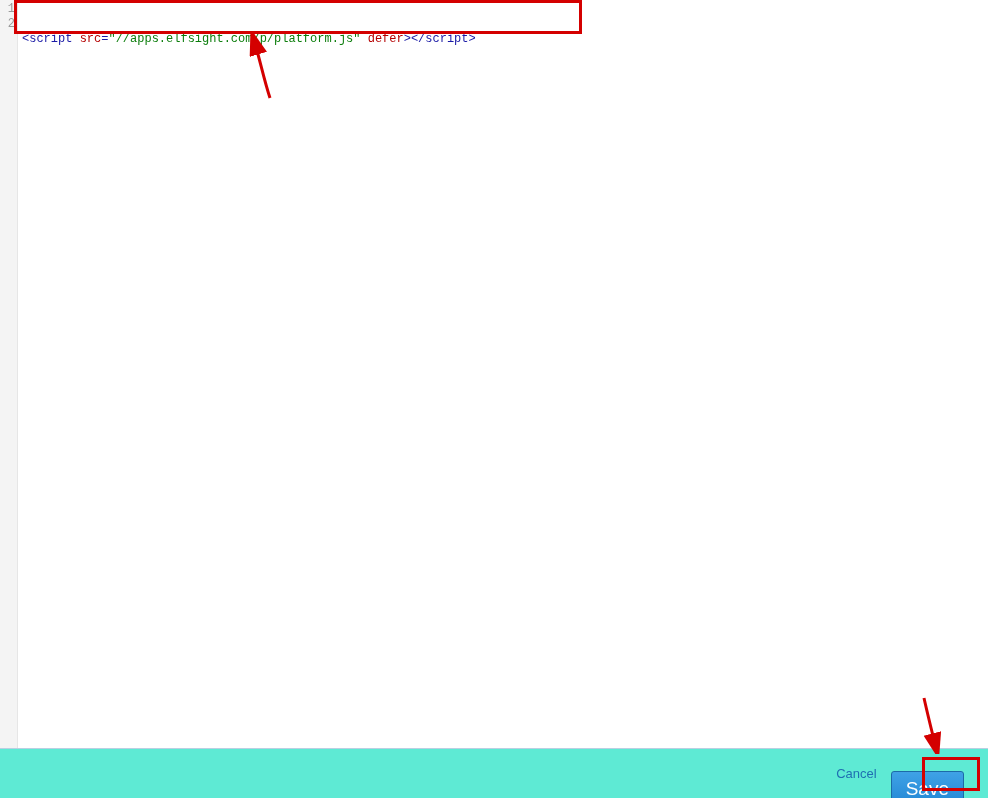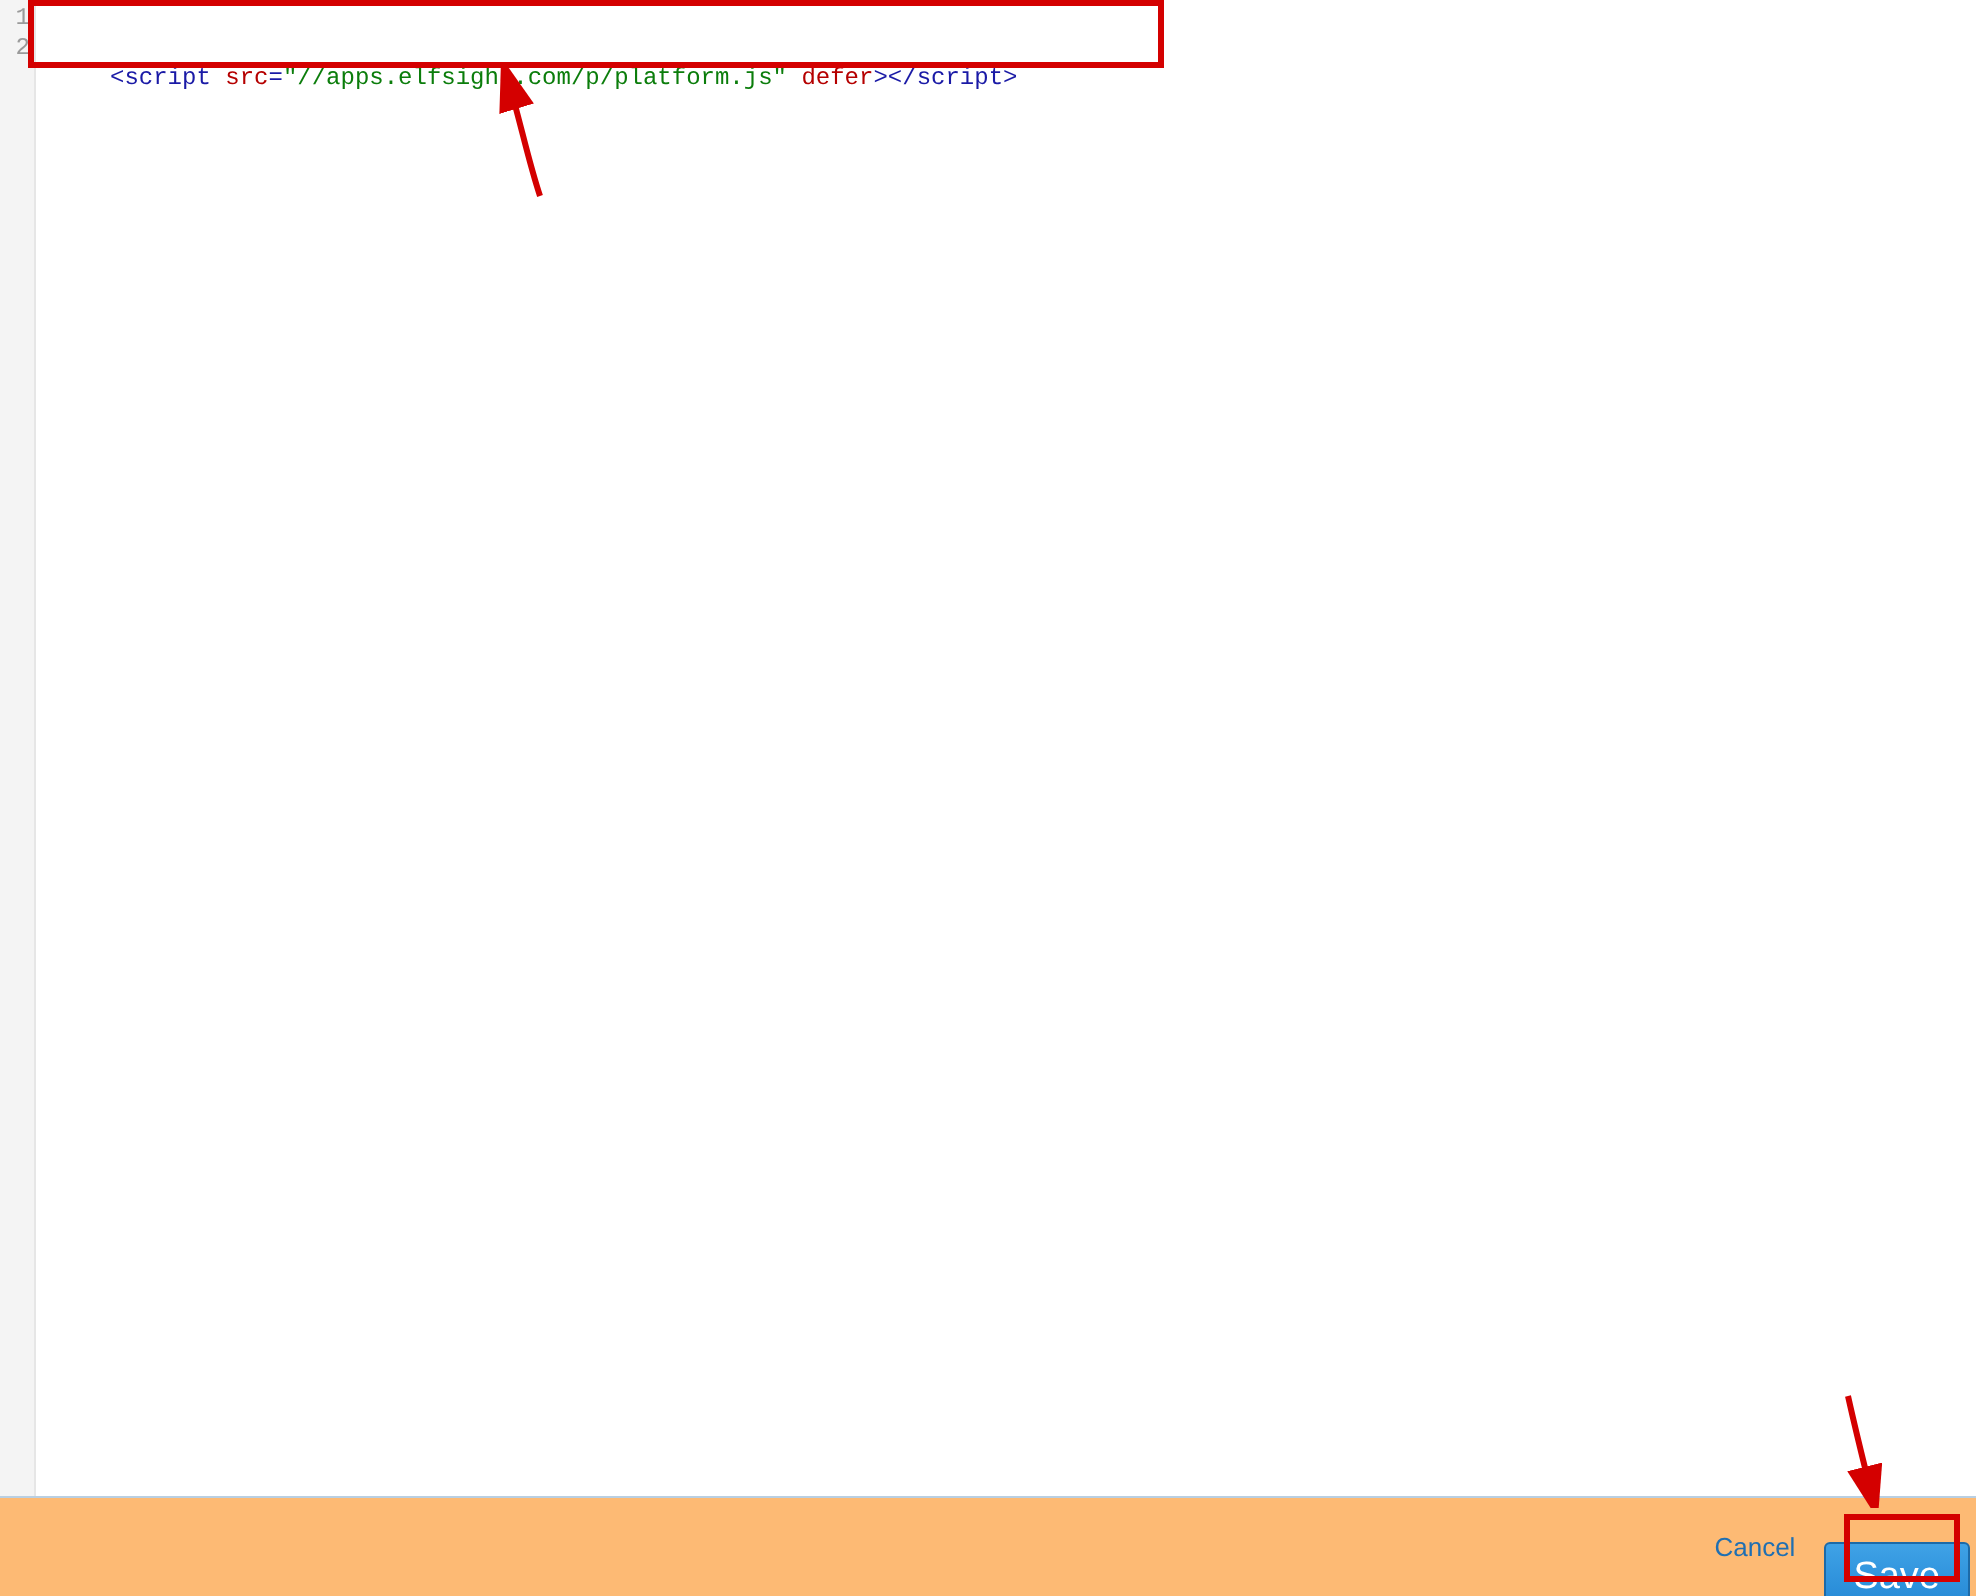--- a/index.html
+++ b/index.html
@@ -34,40 +34,40 @@
     user-select: none;
     border-right: 1px solid #e6e6e6;
   }
   .gutter div { height: 15px; }
   .code-area {
     flex: 1;
     padding: 2px 0 0 4px;
     white-space: pre;
     overflow: hidden;
   }
-  .code-line { height: 15px; margin-left: 33px; }
+  .code-line { height: 15px; }
   .tok-tag    { color: #1a1aa6; }  
   .tok-attr   { color: #b50000; }  
   .tok-val    { color: #0b7d0b; }  
   .tok-punct  { color: #1a1aa6; }
   .tok-plain  { color: #000000; }
 
   
   .footer {
     position: absolute;
     bottom: 0;
     left: 0;
     right: 0;
     height: 50px;
-    background: #fdba74;
+    background: #5eead4;
     border-top: 1px solid #b9cfe2;
     display: flex;
     align-items: center;
     justify-content: flex-end;
-    padding: 0 3px;
+    padding: 0 24px;
     gap: 14px;
   }
   .link-btn {
     color: #1f6fb2;
     font-size: 13px;
     cursor: pointer;
     background: none;
     border: none;
   }
   .primary-btn {

